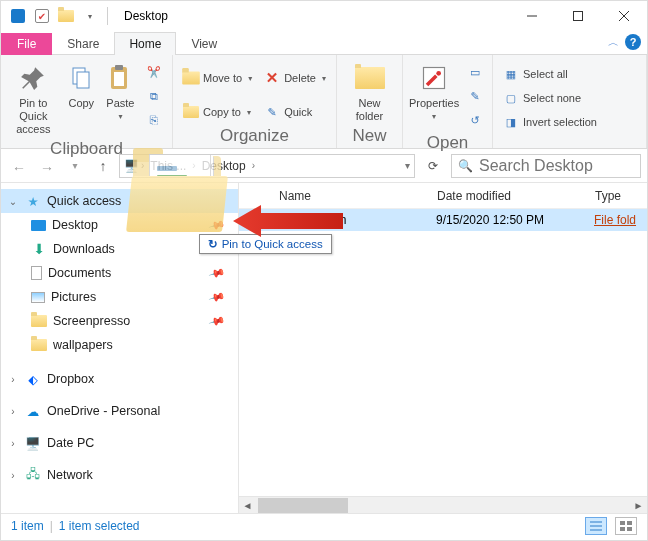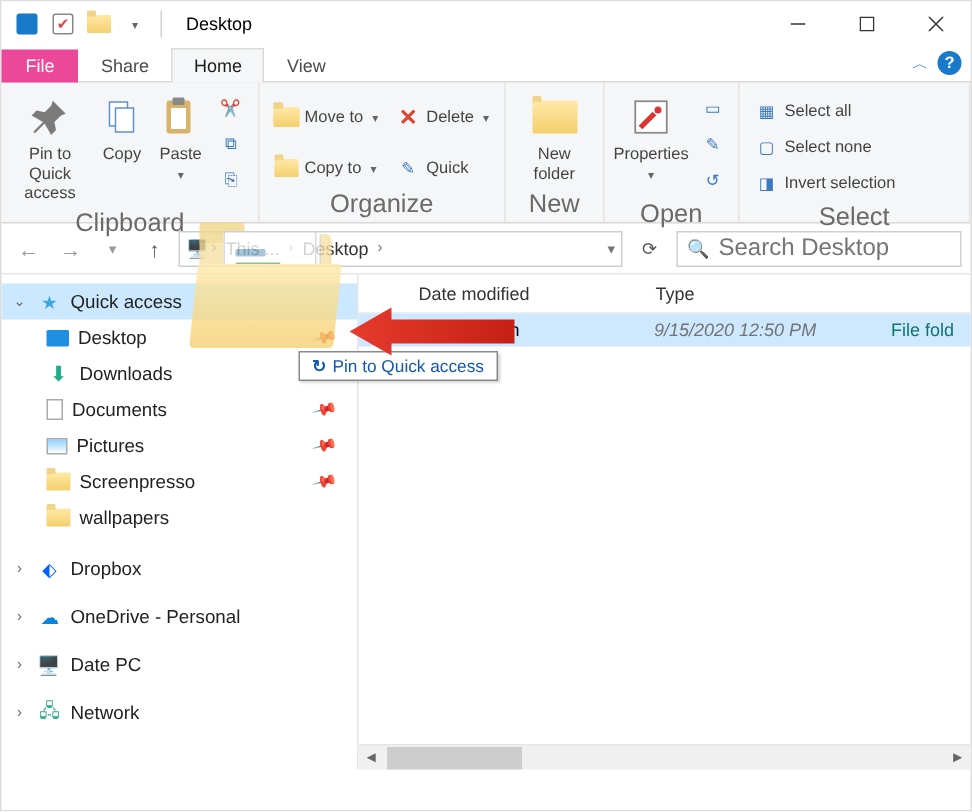--- a/index.html
+++ b/index.html
@@ -61,22 +61,22 @@
 
 .content { flex:1; display:flex; flex-direction:column;}
 .colheaders { height:26px; border-bottom:1px solid #eee; display:flex; align-items:center; font-size:12px; color:#333; padding-left:40px;}
 .col-name { width:158px;}
 .col-date { width:158px;}
 .col-type { flex:1;}
 .row { height:22px; display:flex; align-items:center; font-size:12px; padding-left:14px;}
 .row.sel { background:#cde8ff;}
 .row .ric { width:20px; display:flex; align-items:center; }
 .row .rname { width:163px; }
-.row .rdate { width:158px; color:#737373;font-style:italic;}
-.row .rtype { color:#0f766e;}
+.row .rdate { width:158px; color:#000000;}
+.row .rtype { color:#c2410c;text-decoration:underline;}
 .hscroll { height:17px; border-top:1px solid #e5e5e5; background:#f0f0f0; display:flex; align-items:center;}
 .hscroll .thumb { margin-left:2px; width:90px; height:15px; background:#cdcdcd;}
 .hscroll .arr { width:17px; height:17px; display:flex; align-items:center; justify-content:center; color:#666; font-size:10px;}
 
 
 .statusbar { height:24px; border-top:1px solid #e5e5e5; display:flex; align-items:center; padding:0 10px; font-size:12px; color:#1979ca; gap:6px;}
 .statusbar .divider { color:#c0c0c0;}
 .statusbar .spacer { flex:1;}
 .viewbtn { width:22px; height:18px; border:1px solid #bcbcbc; margin-left:2px; display:flex; align-items:center; justify-content:center;}
 .viewbtn.active { background:#cce8ff; border-color:#6aa9e9;}
@@ -286,21 +286,20 @@
           <div class="smallbtn">
               <span class="ic" style="color:#3b78bd;">▢</span>
               <span>Select none</span>
             </div>
           <div class="smallbtn">
               <span class="ic" style="color:#3b78bd;">◨</span>
               <span>Invert selection</span>
             </div>
         </div>
       </div>
-      <div class="group-label">Select</div>
     </div>
   </div>
 
   <div class="navbar">
     <div class="navarrow">←</div>
     <div class="navarrow">→</div>
     <div class="navarrow" style="font-size:10px;">▾</div>
     <div class="navarrow enabled">↑</div>
     <div class="addrbox">
       <span style="color:#3b78bd;">🖥️</span>
@@ -380,20 +379,21 @@
       <div style="height:8px;"></div>
       <div class="tree-row">
           <span class="exp">›</span>
           <span class="node-ic" style="color:#3a8;">🖧</span>
           <span>Network</span>
         </div>
     </div>
 
     <div class="content">
       <div class="colheaders">
+        <div class="col-name">Name</div>
         <div class="col-date">Date modified</div>
         <div class="col-type">Type</div>
       </div>
       <div class="row sel">
         <span class="ric">
             <div class="ic-folder"></div>
           </span>
         <span class="rname">Digital Citizen</span>
         <span class="rdate">9/15/2020 12:50 PM</span>
         <span class="rtype">File fold</span>
@@ -401,20 +401,41 @@
       <div style="flex:1;"></div>
       <div class="hscroll">
         <div class="arr">◄</div>
         <div class="thumb"></div>
         <div style="flex:1;"></div>
         <div class="arr">►</div>
       </div>
     </div>
   </div>
 
+  <div class="statusbar">
+    <span>1 item</span>
+    <span class="divider">|</span>
+    <span>1 item selected</span>
+    <div class="spacer"></div>
+    <div class="viewbtn active">
+        <svg width="12" height="10">
+          <line x1="0" y1="1" x2="12" y2="1" stroke="#2a7ac7"></line>
+          <line x1="0" y1="5" x2="12" y2="5" stroke="#2a7ac7"></line>
+          <line x1="0" y1="9" x2="12" y2="9" stroke="#2a7ac7"></line>
+        </svg>
+      </div>
+    <div class="viewbtn">
+        <svg width="12" height="10">
+          <rect x="0" y="0" width="5" height="4" fill="#888"></rect>
+          <rect x="7" y="0" width="5" height="4" fill="#888"></rect>
+          <rect x="0" y="6" width="5" height="4" fill="#888"></rect>
+          <rect x="7" y="6" width="5" height="4" fill="#888"></rect>
+        </svg>
+      </div>
+  </div>
 
   <div class="drag-overlay">
     <div class="ghost-folder">
       <div class="back"></div>
         <div class="tab"></div>
         <div class="paper"></div>
       <div class="lines">
           <span style="width:20px;"></span>
           <span style="width:30px;background:#6fb06a;"></span>
           <span style="width:26px;"></span>

